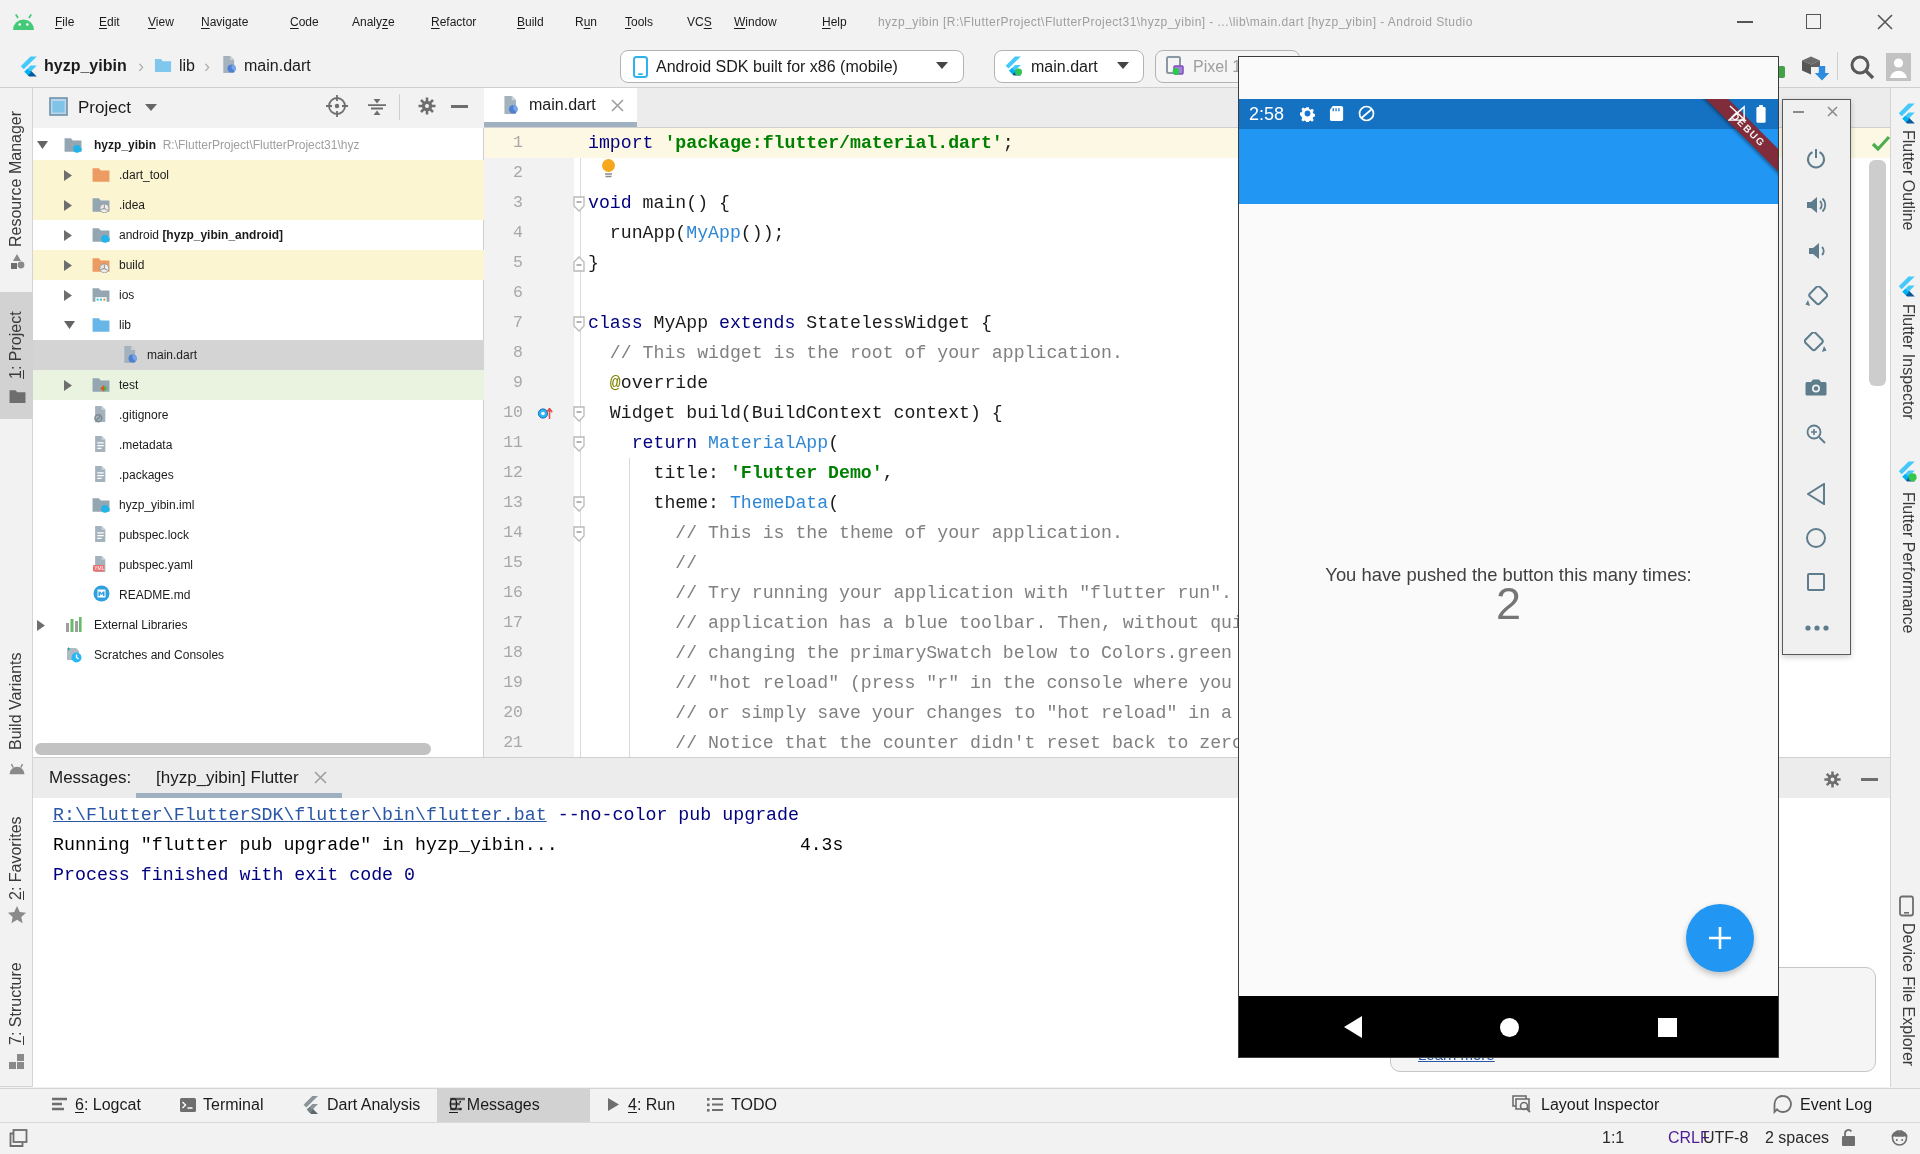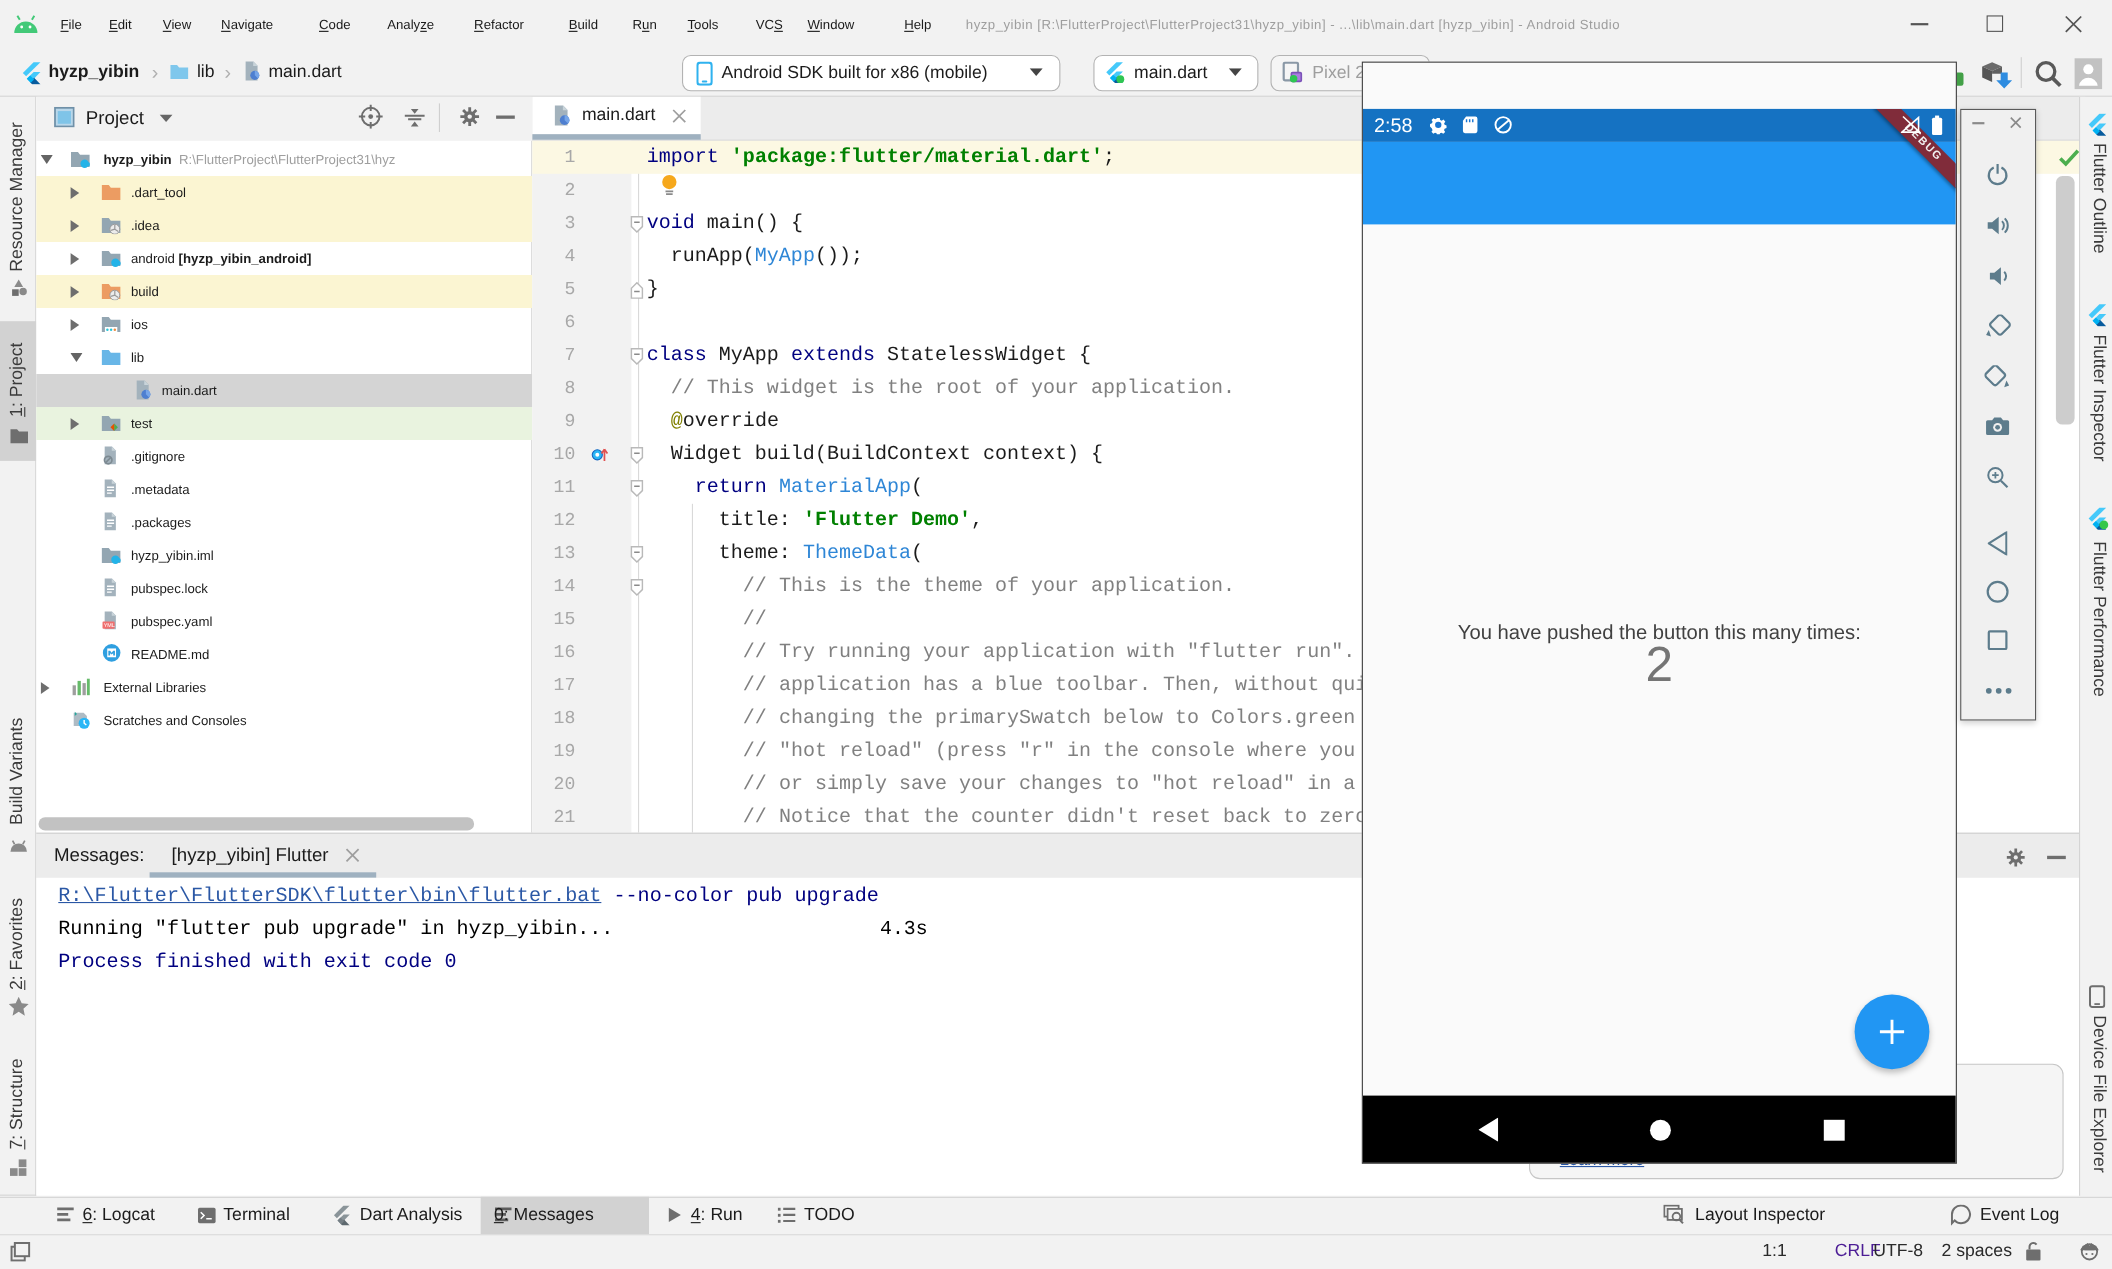--- a/index.html
+++ b/index.html
@@ -89,21 +89,21 @@
 <svg class="a" style="left:1117px;top:62px" width="12" height="8">
     <path d="M0 0h12L6 7z" fill="#444"></path>
   </svg>
 
 <div class="a" style="left:1155px;top:50px;width:145px;height:33px;background:#f5f5f5;border:1px solid #b3b3b3;border-radius:8px"></div>
 <svg class="a" style="left:1165px;top:56px" width="20" height="20" viewBox="0 0 20 20">
     <rect x="2" y="1" width="13" height="16" rx="1.5" fill="none" stroke="#8a98a6" stroke-width="2"></rect>
     <rect x="9" y="10" width="9" height="8" rx="1" fill="#ab7de0" stroke="#7b52b8" stroke-width="1.5"></rect>
     <circle cx="11" cy="15.5" r="3.4" fill="#2fc653"></circle>
   </svg>
-<span class="crumb" style="left:1193px;top:50px;height:33px;line-height:33px;color:#9e9e9e">Pixel 2</span>
+<span class="crumb" style="left:1193px;top:50px;height:33px;line-height:33px;color:#9e9e9e">Pixel 1</span>
 <div class="a" style="left:1777px;top:66px;width:8px;height:12px;background:#43a047;border-radius:2px"></div>
 <svg class="a" style="left:1799px;top:54px" width="32" height="28" viewBox="0 0 32 28">
     <path d="M3 6.5L12 2.5l9 4-9 4z" fill="#6b6b6b"></path>
     <path d="M3 6.5v10l9 4v-10z" fill="#565656"></path>
     <path d="M21 6.5v6.5h-9v-2.5z" fill="#606060"></path>
     <path d="M19.8 12h6.4v7h4l-7.2 7.5L15.8 19h4z" fill="#2e8ce0"></path>
   </svg>
 <div class="a" style="left:1837px;top:52px;width:1px;height:28px;background:#cfcfcf"></div>
 <svg class="a" style="left:1849px;top:54px" width="27" height="27" viewBox="0 0 27 27">
     <circle cx="11" cy="11" r="8" fill="none" stroke="#595959" stroke-width="3"></circle>

